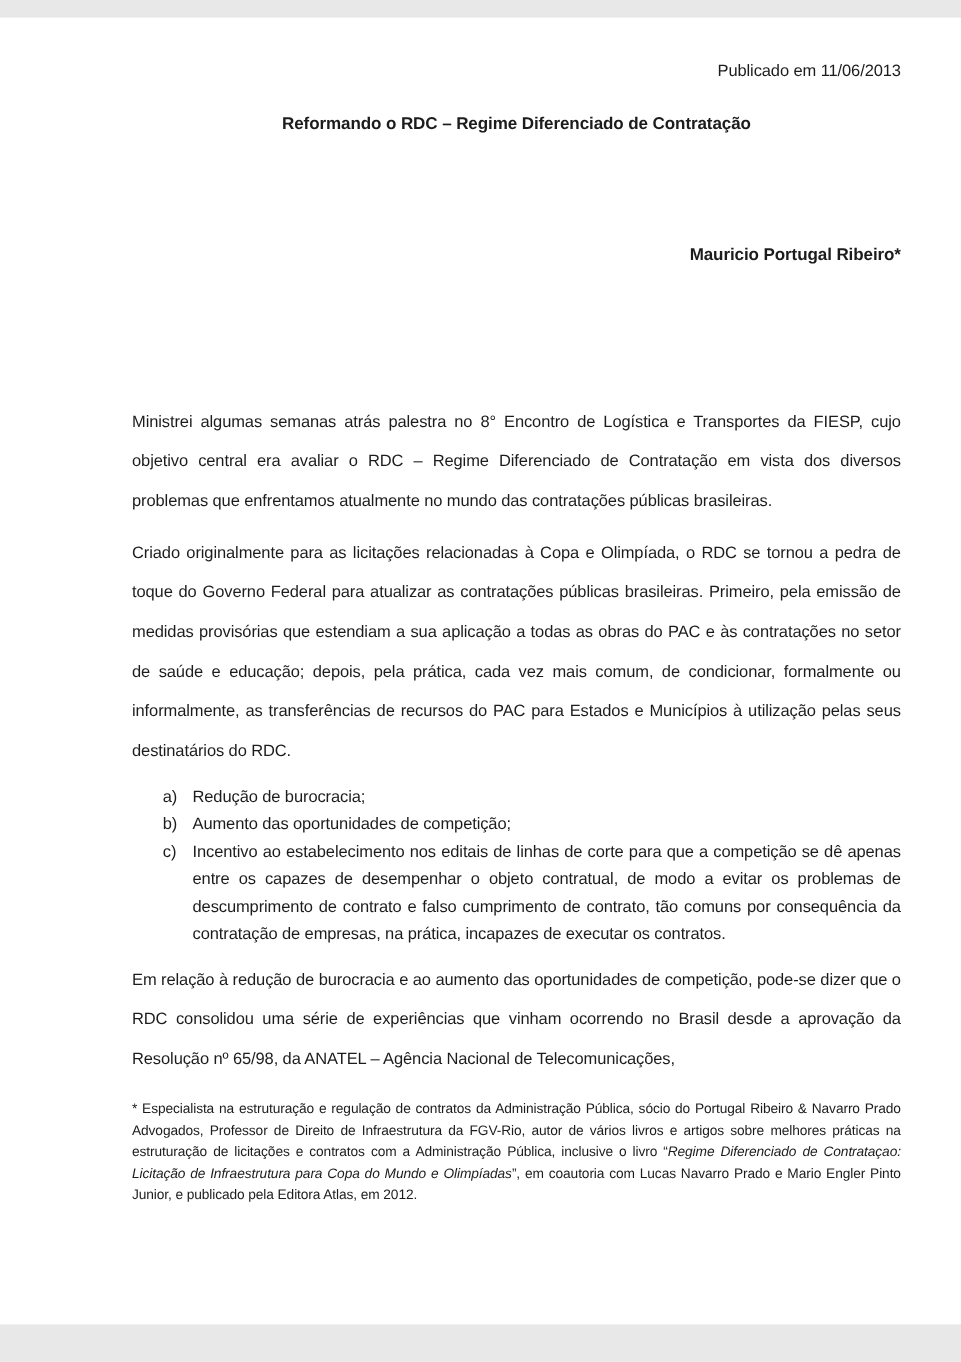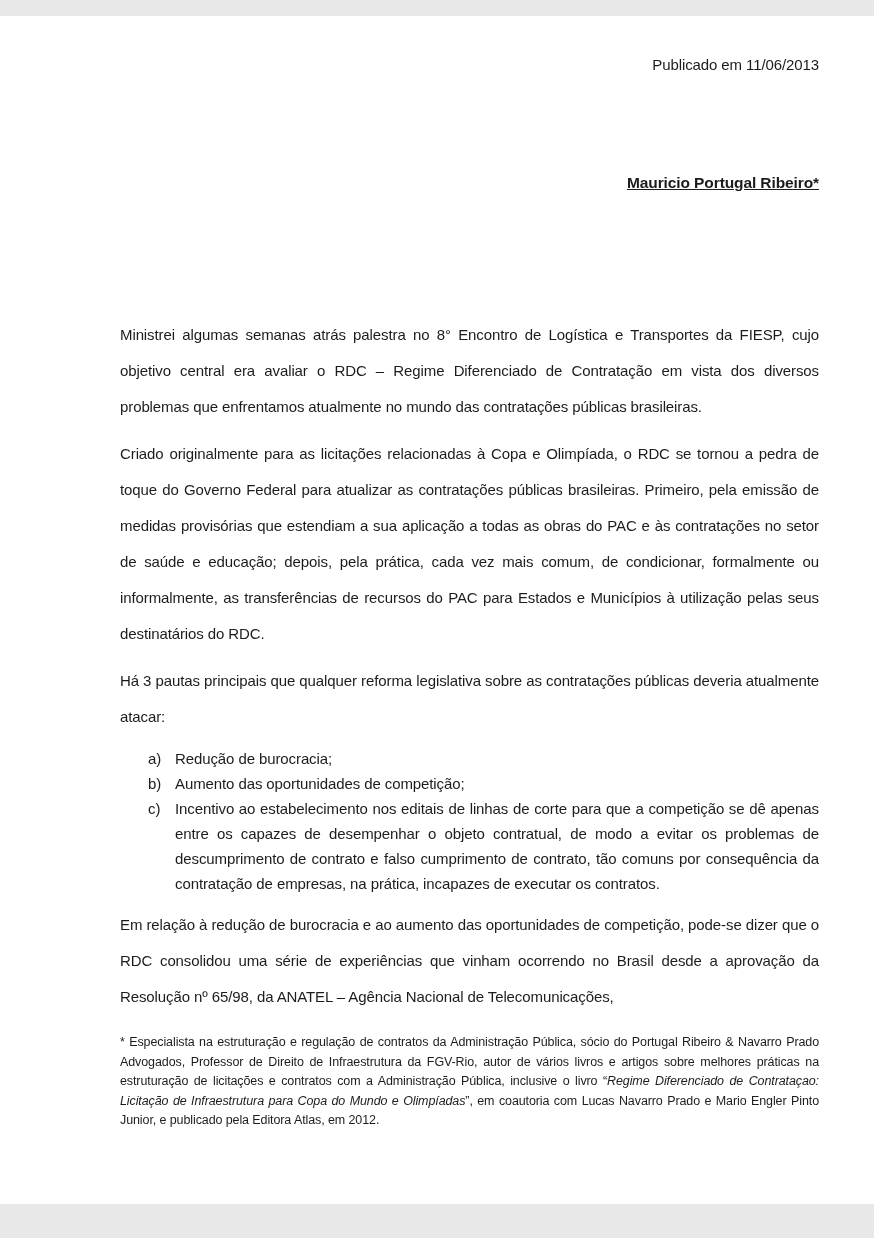--- a/index.html
+++ b/index.html
@@ -28,21 +28,20 @@
     margin-top: 29px;
     letter-spacing: -0.1px;
   }
   .author {
     text-align: right;
     font-weight: bold;
     font-size: 15.5px;
     line-height: 20px;
     margin-top: 99px;
     letter-spacing: -0.1px;
-    text-decoration: underline;
   }
   .bodytext { margin-top: 124px; }
   .para {
     font-size: 15px;
     line-height: 36px;
     text-align: justify;
     letter-spacing: -0.1px;
     margin: 0 0 11px 0;
   }
   .list { margin: 0 0 11px 0; }
@@ -69,28 +68,28 @@
   }
   .footnote em { font-style: italic; }
 </style>
 </head>
 <body>
 
 <div class="page">
 
   <div class="published">Publicado em 11/06/2013</div>
 
+  <div class="doc-title">Reformando o RDC – Regime Diferenciado de Contratação</div>
 
   <div class="author">Mauricio Portugal Ribeiro*</div>
 
   <div class="bodytext">
 
     <p class="para">Ministrei algumas semanas atrás palestra no 8° Encontro de Logística e Transportes da FIESP, cujo objetivo central era avaliar o RDC – Regime Diferenciado de Contratação em vista dos diversos problemas que enfrentamos atualmente no mundo das contratações públicas brasileiras.</p>
     <p class="para">Criado originalmente para as licitações relacionadas à Copa e Olimpíada, o RDC se tornou a pedra de toque do Governo Federal para atualizar as contratações públicas brasileiras. Primeiro, pela emissão de medidas provisórias que estendiam a sua aplicação a todas as obras do PAC e às contratações no setor de saúde e educação; depois, pela prática, cada vez mais comum, de condicionar, formalmente ou informalmente, as transferências de recursos do PAC para Estados e Municípios à utilização pelas seus destinatários do RDC.</p>
-    <p class="para">Há 3 pautas principais que qualquer reforma legislativa sobre as contratações públicas deveria atualmente atacar:</p>
 
     <div class="list">
       <div class="list-item">
         <span class="list-marker">a)</span>
         <span class="list-text">Redução de burocracia;</span>
       </div>
       <div class="list-item">
         <span class="list-marker">b)</span>
         <span class="list-text">Aumento das oportunidades de competição;</span>
       </div>

